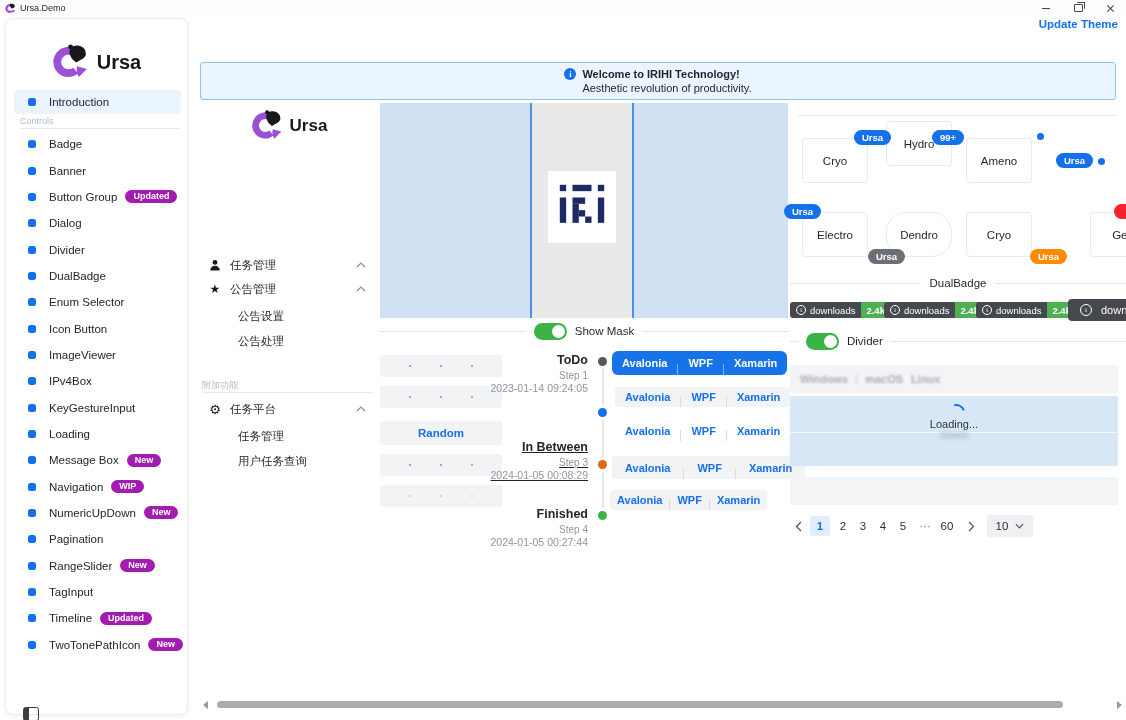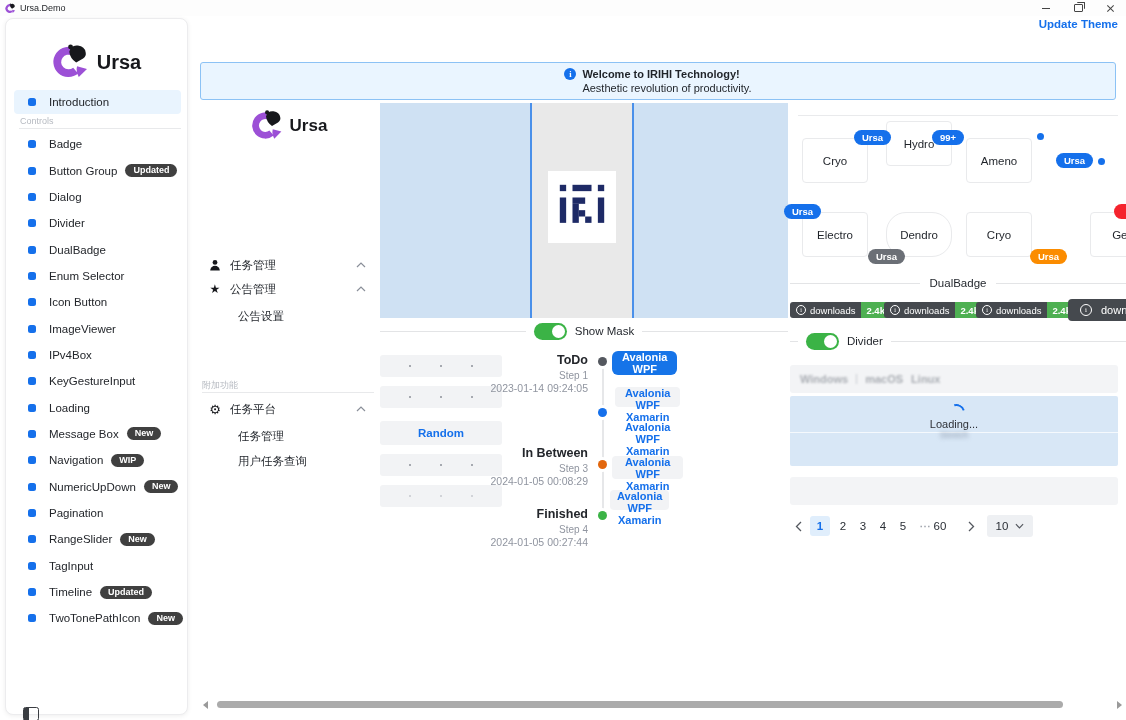--- a/index.html
+++ b/index.html
@@ -25,21 +25,21 @@
   .sidebar{position:absolute;left:5px;top:18px;width:183px;height:697px;background:#fff;border:1px solid #ececee;border-radius:8px;box-shadow:0 1px 5px rgba(0,0,0,.07);box-sizing:border-box;}
   .side-logo{position:absolute;left:0;top:24px;width:100%;display:flex;align-items:center;justify-content:center;gap:7px;}
   .side-logo .logo-text{font-size:20px;font-weight:bold;color:#17181c;}
   .intro-item{position:absolute;left:8px;top:71px;width:167px;height:24px;background:#e9f4fe;border-radius:4px;display:flex;align-items:center;padding-left:14px;box-sizing:border-box;}
   .bullet{width:8px;height:8px;border-radius:2.5px;background:#1570eb;flex:none;}
   .s-label{font-size:11.5px;color:#23262b;margin-left:13px;}
   .section-label{position:absolute;left:14px;top:97px;font-size:9px;color:#b6bac1;}
   .section-line{position:absolute;left:13px;top:109px;width:162px;height:1px;background:#e8e9eb;}
   .side-items{position:absolute;left:8px;top:112px;width:171px;display:flex;flex-direction:column;}
   .s-item{height:26.35px;display:flex;align-items:center;padding-left:14px;box-sizing:border-box;border-radius:4px;}
-  .pill{background:#404040;color:#fff;font-size:9px;font-weight:bold;padding:2px 8px;border-radius:999px;margin-left:8px;line-height:1;}
+  .pill{background:#a21caf;color:#fff;font-size:9px;font-weight:bold;padding:2px 8px;border-radius:999px;margin-left:8px;line-height:1;}
   .collapse-btn{position:absolute;left:17px;top:688px;width:14px;height:12px;border:1.4px solid #3a3d42;border-radius:2.5px;}
   .collapse-btn i{display:block;width:5px;height:100%;background:#3a3d42;}
 
   
   .update-theme{position:absolute;right:8px;top:18px;font-size:11.5px;font-weight:bold;color:#1570eb;}
 
   
   .banner{position:absolute;left:200px;top:62px;width:916px;height:38px;background:#eaf5ff;border:1px solid #8cc2f5;border-radius:3px;display:flex;align-items:center;justify-content:center;box-sizing:border-box;}
   .banner-inner{display:flex;align-items:flex-start;}
   .info-icon{width:12px;height:12px;border-radius:50%;background:#1570eb;color:#fff;font-size:8.5px;font-weight:bold;display:flex;align-items:center;justify-content:center;margin-right:6px;margin-top:1px;font-family:"Liberation Serif",serif;}
@@ -86,21 +86,21 @@
   .timeline{position:absolute;left:455px;top:348px;width:133px;height:210px;}
   .tl-entry{position:absolute;right:0;width:133px;text-align:right;}
   .tl-title{font-size:12.5px;font-weight:bold;color:#23262b;line-height:14px;}
   .tl-step{font-size:10px;color:#9095a0;line-height:13px;margin-top:2px;}
   .tl-time{font-size:10.5px;color:#9095a0;line-height:13px;}
   .tl-rail{position:absolute;left:596px;top:348px;width:13px;height:215px;}
   .tl-line{position:absolute;left:6px;top:16px;width:1.5px;height:152px;background:#e6e7e9;}
   .tl-dot{position:absolute;left:2px;width:9px;height:9px;border-radius:50%;box-shadow:0 0 0 3px #fff;}
 
   
-  .bgroup{position:absolute;display:inline-flex;align-items:center;border-radius:4px;flex-direction:column;}
+  .bgroup{position:absolute;display:inline-flex;align-items:flex-end;border-radius:4px;}
   .bg-item{font-size:11px;font-weight:bold;padding:0 10px;display:flex;align-items:center;height:100%;}
   .bg-sep{width:1px;height:11px;background:#d8dadd;}
   .bg-solid{background:#1674e8;border-radius:6px;}
   .bg-solid .bg-item{color:#fff;}
   .bg-solid .bg-sep{background:rgba(255,255,255,.45);}
   .bg-light{background:#f2f3f5;}
   .bg-light .bg-item{color:#1570eb;}
   .bg-plain .bg-item{color:#1570eb;}
 
   
@@ -201,20 +201,24 @@
   <div class="section-label">Controls</div>
   <div class="section-line"></div>
 
   <div class="side-items">
     <div class="s-item">
         <span class="bullet"></span>
         <span class="s-label">Badge</span>
       </div>
     <div class="s-item">
         <span class="bullet"></span>
+        <span class="s-label">Banner</span>
+      </div>
+    <div class="s-item">
+        <span class="bullet"></span>
         <span class="s-label">Button Group</span>
         <span class="pill">Updated</span>
       </div>
     <div class="s-item">
         <span class="bullet"></span>
         <span class="s-label">Dialog</span>
       </div>
     <div class="s-item">
         <span class="bullet"></span>
         <span class="s-label">Divider</span>
@@ -327,20 +331,21 @@
 
   <div class="m-row" style="top:177px;">
     <span class="m-icon star-glyph">★</span>
     <span class="m-label">公告管理</span>
     <svg class="chev" width="10" height="6">
         <use href="#chev-up"></use>
       </svg>
   </div>
 
   <div class="m-row m-sub" style="top:204px;">公告设置</div>
+  <div class="m-row m-sub" style="top:229px;">公告处理</div>
 
   <div class="m-section" style="top:276px;">附加功能</div>
   <div class="m-secline" style="top:289px;"></div>
 
   <div class="m-row" style="top:297px;">
     <span class="m-icon gear-glyph">⚙</span>
     <span class="m-label">任务平台</span>
     <svg class="chev" width="10" height="6">
         <use href="#chev-up"></use>
       </svg>
@@ -395,21 +400,21 @@
       <i class="ip-dot"></i>
     </div>
 </div>
 
 <div class="timeline">
   <div class="tl-entry" style="top:5px;">
     <div class="tl-title">ToDo</div>
     <div class="tl-step">Step 1</div>
     <div class="tl-time">2023-01-14 09:24:05</div>
   </div>
-  <div class="tl-entry" style="top:98px;">
+  <div class="tl-entry" style="top:92px;text-decoration:underline;">
     <div class="tl-title">In Between</div>
     <div class="tl-step">Step 3</div>
     <div class="tl-time">2024-01-05 00:08:29</div>
   </div>
   <div class="tl-entry" style="top:159px;">
     <div class="tl-title">Finished</div>
     <div class="tl-step">Step 4</div>
     <div class="tl-time">2024-01-05 00:27:44</div>
   </div>
 </div>
@@ -558,21 +563,21 @@
       <svg width="7" height="11" viewBox="0 0 7 11">
           <polyline points="6,1 1.5,5.5 6,10" fill="none" stroke="#54585f" stroke-width="1.3"></polyline>
         </svg>
     </div>
     <div class="pg-item pg-current" style="left:20px;">1</div>
     <div class="pg-item" style="left:43px;">2</div>
     <div class="pg-item" style="left:63px;">3</div>
     <div class="pg-item" style="left:83px;">4</div>
     <div class="pg-item" style="left:103px;">5</div>
     <div class="pg-item" style="left:125px;color:#8a8f99;">⋯</div>
-    <div class="pg-item" style="left:140px;">60</div>
+    <div class="pg-item" style="left:147px;">60</div>
     <div class="pg-item" style="left:171px;">
       <svg width="7" height="11" viewBox="0 0 7 11">
           <polyline points="1,1 5.5,5.5 1,10" fill="none" stroke="#54585f" stroke-width="1.3"></polyline>
         </svg>
     </div>
     <div class="pg-select">
       <span>10</span>
       <svg width="9" height="6" viewBox="0 0 10 6">
           <polyline points="1,1 5,5 9,1" fill="none" stroke="#54585f" stroke-width="1.3"></polyline>
         </svg>

